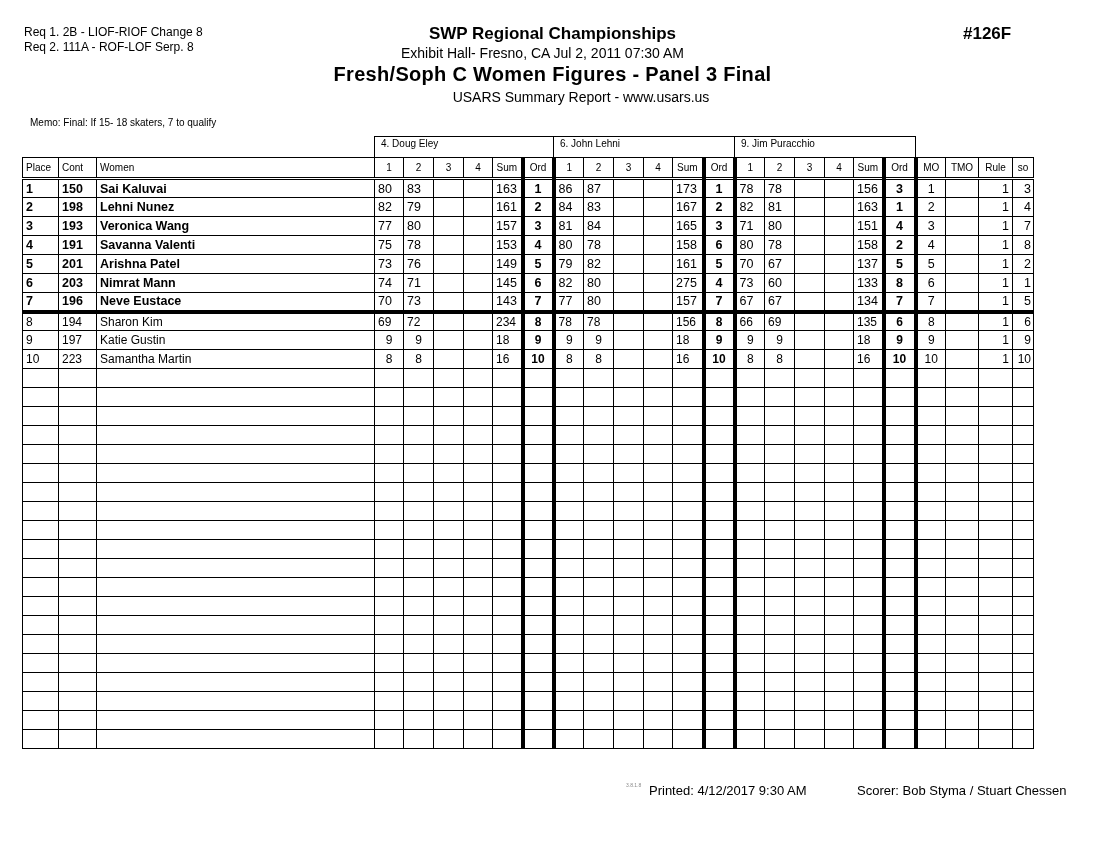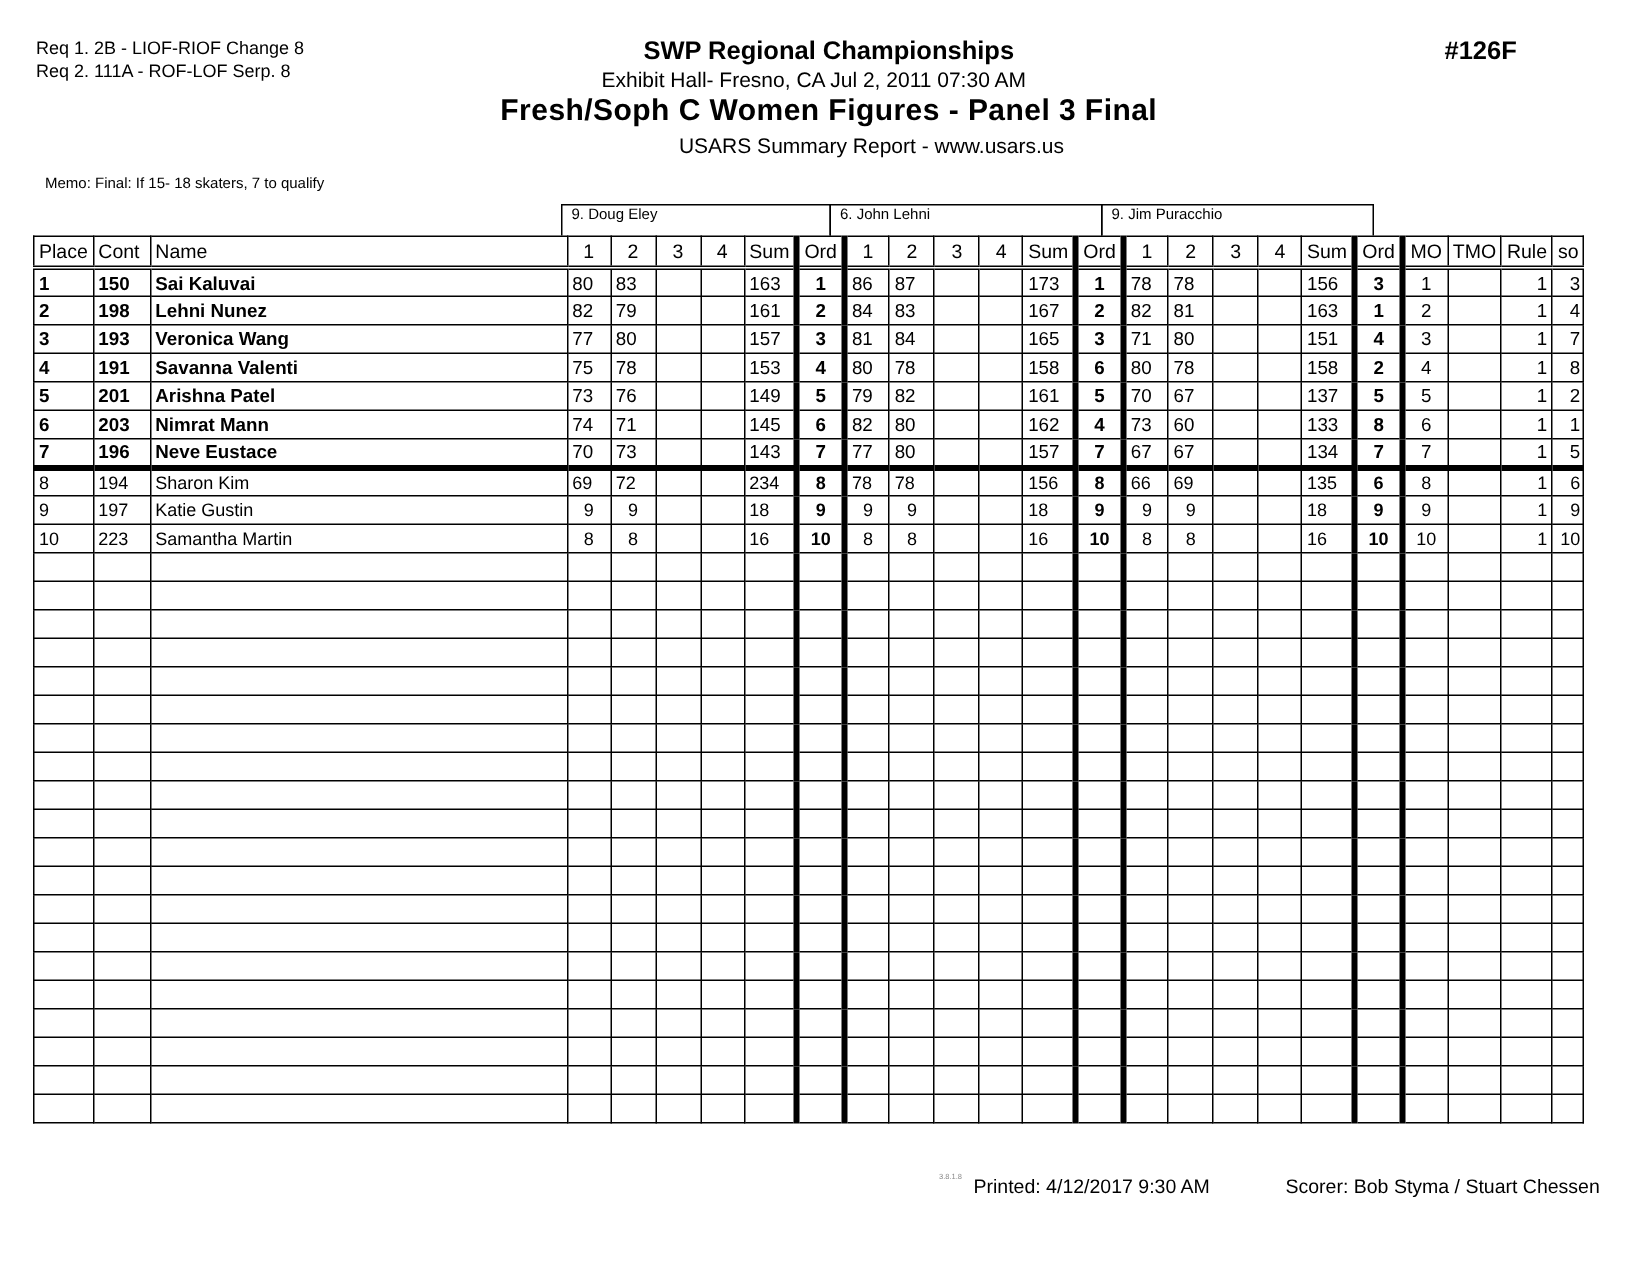--- a/index.html
+++ b/index.html
@@ -14,21 +14,21 @@
   .eventno { left: 963px; top: 24px; font-size: 17px; font-weight: bold; }
   .memo { left: 30px; top: 117px; font-size: 10px; }
 
   
   .judgebox { position: absolute; top: 136px; height: 21px; border: 1px solid #000; border-bottom: none;
               box-sizing: border-box; font-size: 10px; padding: 1px 0 0 6px; }
 
   table.grid { position: absolute; left: 22px; top: 157px; border-collapse: collapse; table-layout: fixed; }
   table.grid td, table.grid th { border: 1px solid #000; height: 19px; padding: 0 3px; font-size: 12px;
      overflow: hidden; white-space: nowrap; box-sizing: border-box; font-weight: normal; }
-  table.grid th { text-align: left; font-size: 13px; }
+  table.grid th { text-align: left; font-size: 10px; }
   table.grid th.c { text-align: center; }
   table.grid tr.hdr th { border-bottom: 3px double #000; height: 21px; }
   table.grid td.num { text-align: left; }
   table.grid td.sum { }
   table.grid td.ord { text-align: center; font-weight: bold; }
   table.grid td.ctr { text-align: center; }
   table.grid td.rt { text-align: right; }
   table.grid td.rt2 { text-align: right; padding-right: 2px;}
   table.grid .thickL { border-left: 4px solid #000; }
   table.grid tr.q td.b { font-weight: bold; }
@@ -43,21 +43,21 @@
 
 <div class="abs req" style="top:25px">Req  1.  2B - LIOF-RIOF Change 8</div>
 <div class="abs req" style="top:40px">Req  2.  111A - ROF-LOF Serp. 8</div>
 <div class="abs title1">SWP Regional Championships</div>
 <div class="abs title2">Exhibit Hall-  Fresno, CA  Jul 2, 2011  07:30 AM</div>
 <div class="abs title3">Fresh/Soph C Women Figures - Panel 3 Final</div>
 <div class="abs title4">USARS Summary Report - www.usars.us</div>
 <div class="abs eventno">#126F</div>
 <div class="abs memo">Memo: Final: If 15- 18 skaters, 7 to qualify</div>
 
-<div class="judgebox" style="left:374px; width:180px;">9.  Doug Eley</div>
+<div class="judgebox" style="left:374px; width:180px;">4.  Doug Eley</div>
 <div class="judgebox" style="left:553px; width:182px;">6.  John Lehni</div>
 <div class="judgebox" style="left:734px; width:182px;">9.  Jim Puracchio</div>
 
 <table class="grid">
   <colgroup>
     <col style="width:36px">
       <col style="width:38px">
       <col style="width:278px">
     <col style="width:29px">
       <col style="width:30px">
@@ -79,21 +79,21 @@
       <col style="width:32px">
     <col style="width:30px">
       <col style="width:33px">
       <col style="width:34px">
       <col style="width:21px">
   </colgroup>
   <thead>
     <tr class="hdr">
       <th>Place</th>
       <th>Cont</th>
-      <th>Name</th>
+      <th>Women</th>
       <th class="c">1</th>
       <th class="c">2</th>
       <th class="c">3</th>
       <th class="c">4</th>
       <th class="c">Sum</th>
       <th class="c thickL">Ord</th>
       <th class="c thickL">1</th>
       <th class="c">2</th>
       <th class="c">3</th>
       <th class="c">4</th>
@@ -254,21 +254,21 @@
         <td class="num">74</td>
         <td class="num">71</td>
         <td class="num"></td>
         <td class="num"></td>
         <td class="sum">145</td>
         <td class="ord thickL">6</td>
         <td class="num thickL">82</td>
         <td class="num">80</td>
         <td class="num"></td>
         <td class="num"></td>
-        <td class="sum">162</td>
+        <td class="sum">275</td>
         <td class="ord thickL">4</td>
         <td class="num thickL">73</td>
         <td class="num">60</td>
         <td class="num"></td>
         <td class="num"></td>
         <td class="sum">133</td>
         <td class="ord thickL">8</td>
         <td class="ctr thickL">6</td>
         <td class="ctr"></td>
         <td class="rt">1</td>

